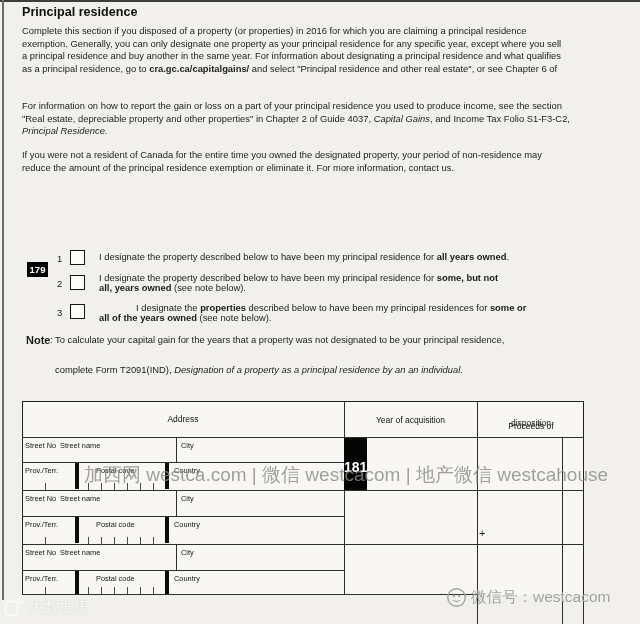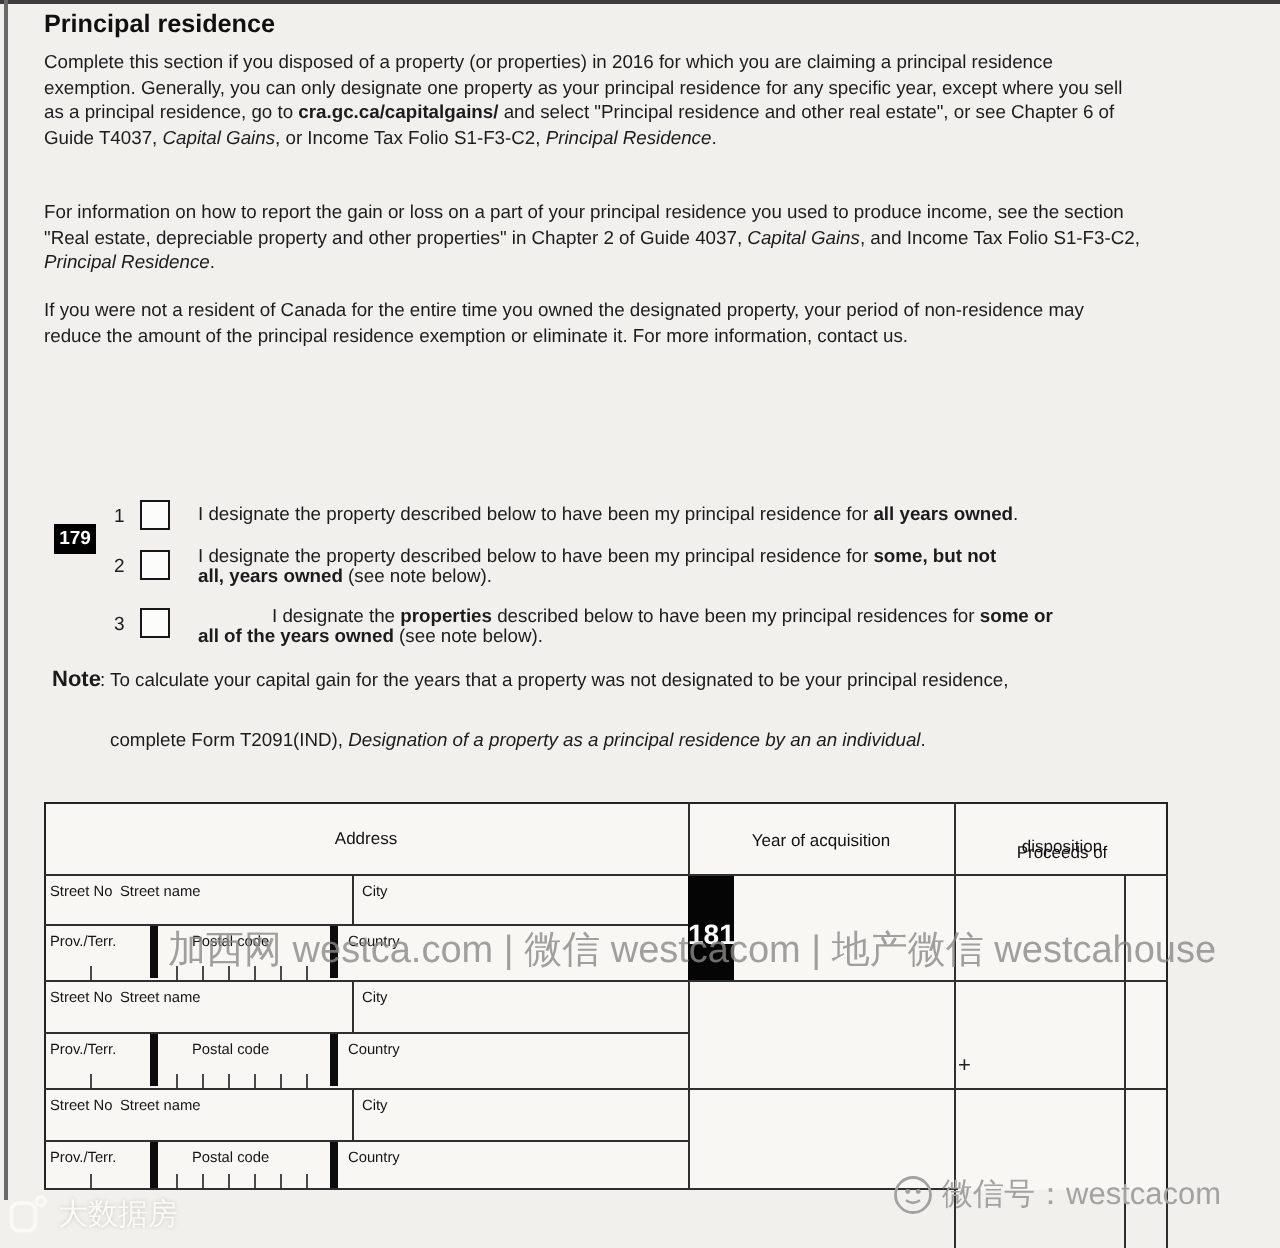--- a/index.html
+++ b/index.html
@@ -59,22 +59,22 @@
 <div id="page">
 
   <div class="edge-top"></div>
   <div class="edge-left"></div>
 
   <div class="doc-title">Principal residence</div>
 
   <div class="para" style="top:25px">
     <div class="line"><span>Complete this section if you disposed of a property (or properties) in 2016 for which you are claiming a principal residence</span></div>
     <div class="line"><span>exemption. Generally, you can only designate one property as your principal residence for any specific year, except where you sell</span></div>
+    <div class="line"><span>a principal residence and buy another in the same year. For information about designating a principal residence and what qualifies</span></div>
     <div class="line"><span>as a principal residence, go to </span><span class="rs-b">cra.gc.ca/capitalgains/</span><span> and select "Principal residence and other real estate", or see Chapter 6 of</span></div>
-    <div class="line"><span>Guide T4037, </span><span class="rs-i">Capital Gains</span><span>, or Income Tax Folio S1-F3-C2, </span><span class="rs-i">Principal Residence</span><span>.</span></div>
   </div>
 
   <div class="para" style="top:100px">
     <div class="line"><span>For information on how to report the gain or loss on a part of your principal residence you used to produce income, see the section</span></div>
     <div class="line"><span>"Real estate, depreciable property and other properties" in Chapter 2 of Guide 4037, </span><span class="rs-i">Capital Gains</span><span>, and Income Tax Folio S1-F3-C2,</span></div>
     <div class="line"><span class="rs-i">Principal Residence</span><span>.</span></div>
   </div>
 
   <div class="para" style="top:149px">
     <div class="line"><span>If you were not a resident of Canada for the entire time you owned the designated property, your period of non-residence may</span></div>

